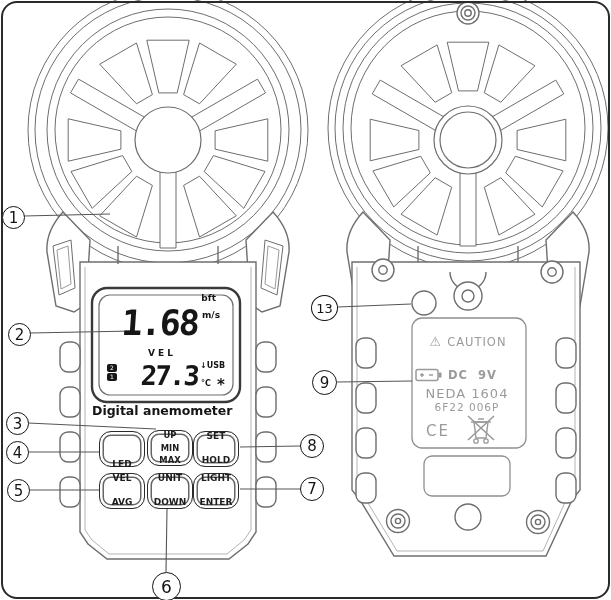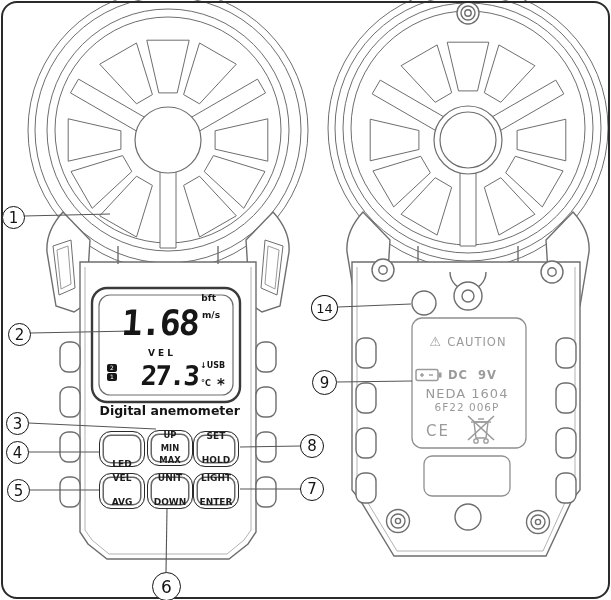--- a/index.html
+++ b/index.html
@@ -20,21 +20,21 @@
   .memicon{display:flex;flex-direction:column;gap:1px;}
   .memicon span{width:10px;height:8px;background:#161616;color:#fff;font-size:6px;line-height:8px;
                 text-align:center;border-radius:2px;}
   
   .devbtn{position:absolute;width:46px;height:36px;border:1.6px solid #2b2b2b;border-radius:12px;
           box-sizing:border-box;background:#fff;
           box-shadow:inset 0 0 0 2.5px #fff, inset 0 0 0 4px #666;
           display:flex;flex-direction:column;align-items:center;justify-content:space-between;
           font-weight:700;font-size:9px;line-height:1.08;color:#1c1c1c;z-index:2;}
   .devbtn.three{font-size:8.4px;line-height:1.05;}
-  .prodname{font-weight:700;font-size:12.5px;text-align:right;color:#151515;}
+  .prodname{font-weight:700;font-size:12.5px;text-align:left;color:#151515;}
   
   .grey{color:#9a9a9a;}
   .lblrow{display:flex;align-items:center;justify-content:center;gap:6px;}
 </style>
 </head>
 <body>
 
 <div id="stage">
 
   <svg class="art" width="611" height="600" viewBox="0 0 611 600">
@@ -193,21 +193,21 @@
   <div class="callout" style="left:300px;top:477px; width:24px;height:24px;">
       <span>7</span>
     </div>
   <div class="callout" style="left:300px;top:434px; width:24px;height:24px;">
       <span>8</span>
     </div>
   <div class="callout" style="left:312px;top:370px; width:25px;height:25px;">
       <span>9</span>
     </div>
   <div class="callout" style="left:311px;top:295px; width:27px;height:26px;font-size:13px;">
-      <span>14</span>
+      <span>13</span>
     </div>
 
   <div class="abs lcd-small" style="left:188px;top:293px;width:28px;font-size:9px;text-align:right;">bft</div>
   <div class="abs lcd-small" style="left:194px;top:310px;width:26px;font-size:9px;text-align:right;">m/s</div>
   <div class="abs seg" style="left:118px;top:303px;width:80px;font-size:35px;">1.68</div>
   <div class="abs lcd-small" style="left:140px;top:348px;width:44px;font-size:9px;text-align:center;letter-spacing:3px;">VEL</div>
   <div class="abs memicon" style="left:107px;top:364px;">
     <span>2</span>
     <span>1</span>
   </div>

